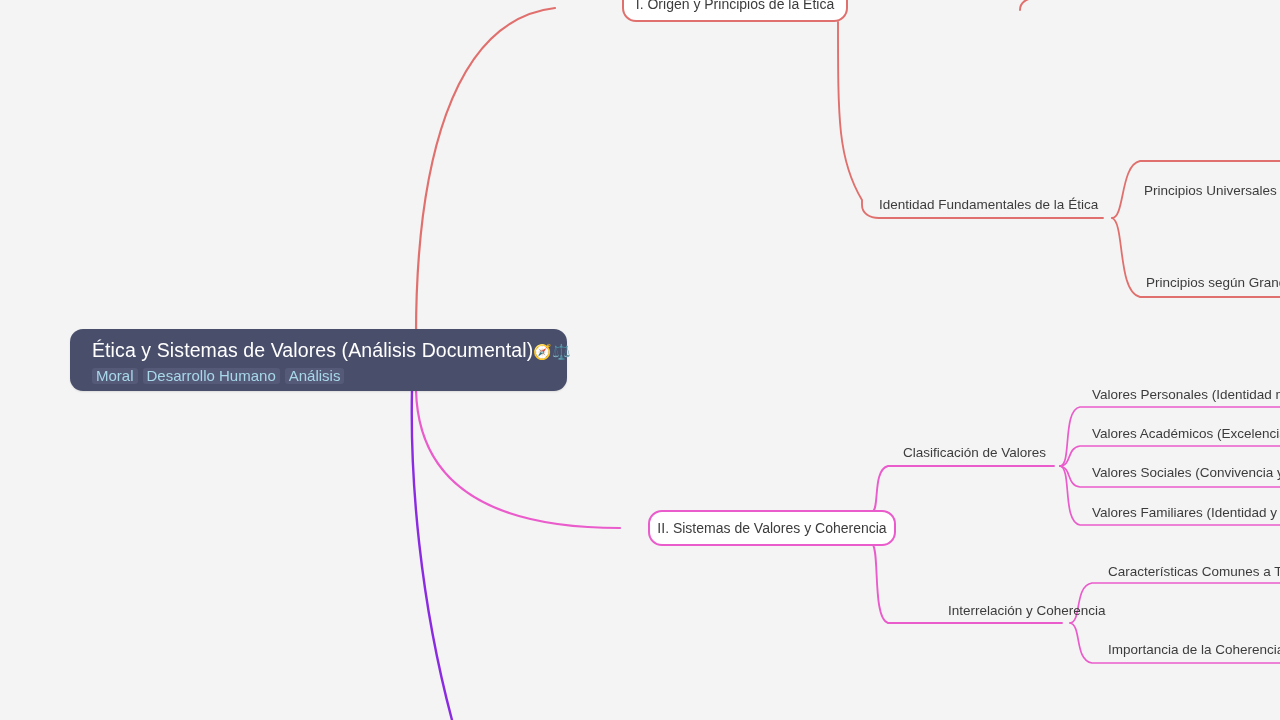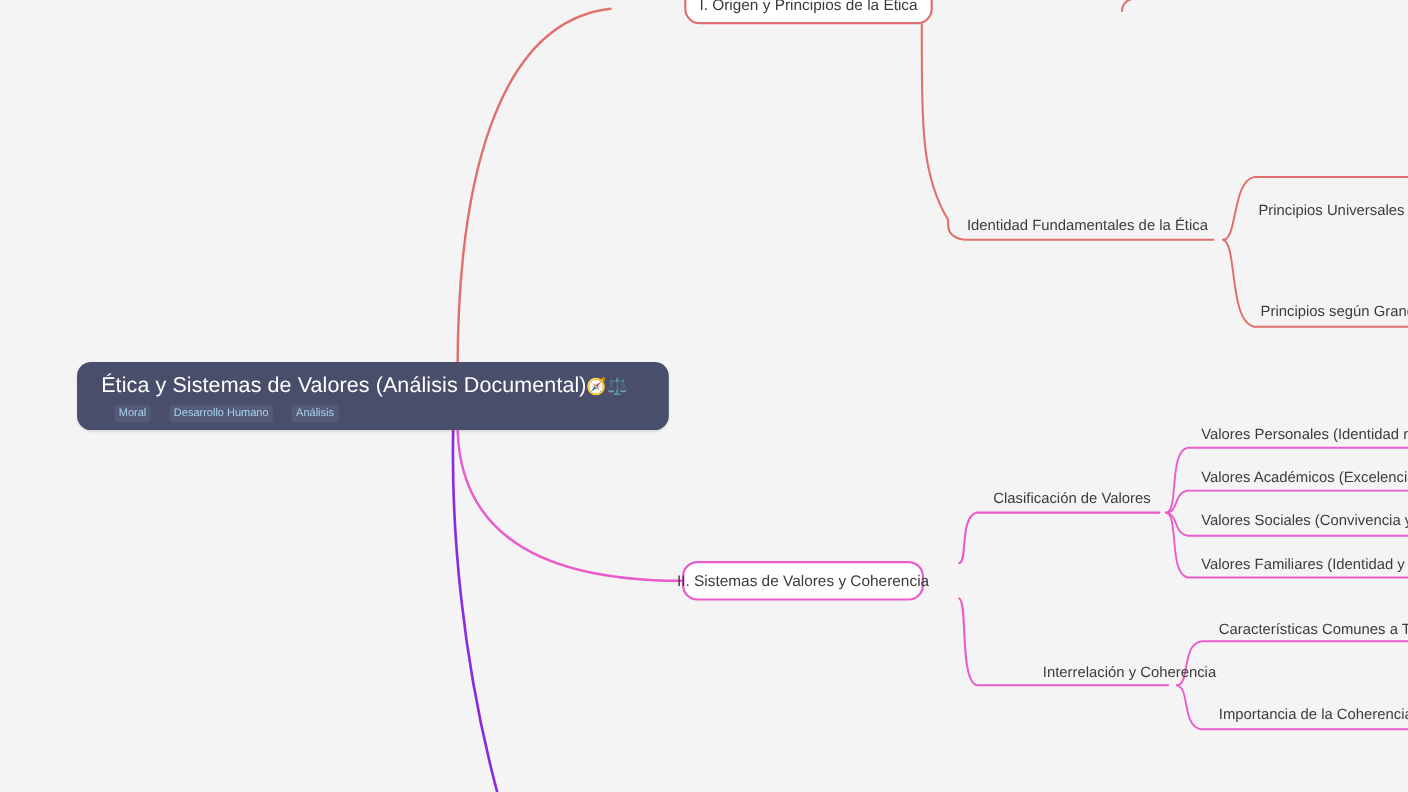--- a/index.html
+++ b/index.html
@@ -21,21 +21,21 @@
     position: absolute;
     top: 0; left: 0;
     width: 1280px; height: 720px;
     pointer-events: none;
   }
 
   
   .root-node {
     position: absolute;
     left: 70px; top: 329px;
-    width: 538px; height: 62px;
+    width: 497px; height: 62px;
     background: #494e6b;
     border-radius: 13px;
     padding: 9px 22px 8px 22px;
     z-index: 20;
     box-shadow: 0 1px 2px rgba(0,0,0,0.10);
   }
   .root-title {
     color: #ffffff;
     font-size: 19.5px;
     line-height: 24px;
@@ -48,26 +48,25 @@
   }
   .root-tags {
     margin-top: 4px;
     display: flex;
     gap: 5px;
     align-items: center;
   }
   .tag {
     background: #545a78;
     color: #a8d8ea;
-    font-size: 10px;
+    font-size: 15px;
     line-height: 13px;
     padding: 1px 4px 2px 4px;
     border-radius: 3px;
     white-space: nowrap;
-    margin-left: 12px;
   }
 
   
   .boxed-node {
     position: absolute;
     background: #ffffff;
     border-width: 2px;
     border-style: solid;
     border-radius: 14px;
     display: flex;
@@ -154,21 +153,21 @@
   </div>
 
   <div class="text-node lvl3" style="left:1144px; top:138px;margin-top:44px;">
     <span>Principios Universales</span>
   </div>
 
   <div class="text-node lvl3" style="left:1146px; top:274px;">
     <span>Principios según Grand</span>
   </div>
 
-  <div class="boxed-node boxed-pink" style="left:620px; top:510px; width:220px; height:36px;">
+  <div class="boxed-node boxed-pink" style="left:648px; top:510px; width:248px; height:36px;">
     <span class="lbl">II. Sistemas de Valores y Coherencia</span>
   </div>
 
   <div class="text-node lvl2" style="left:903px; top:444px;">
     <span>Clasificación de Valores</span>
   </div>
 
   <div class="text-node lvl3" style="left:1092px; top:386px;">
     <span>Valores Personales (Identidad m</span>
   </div>

